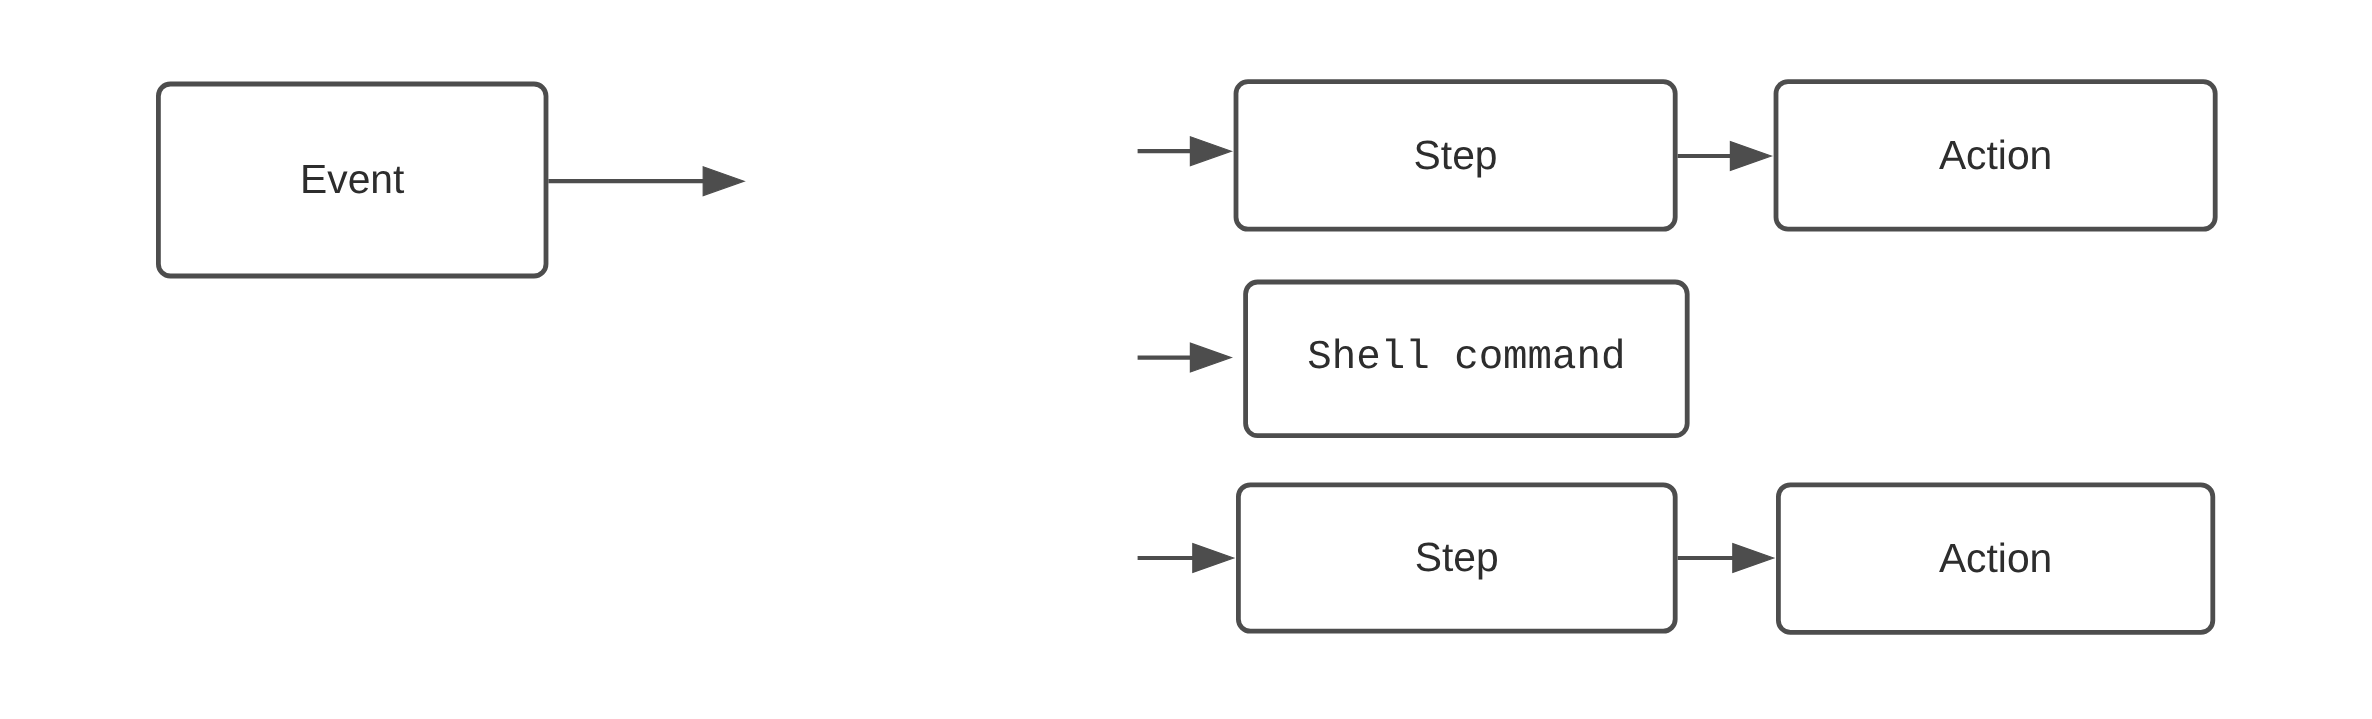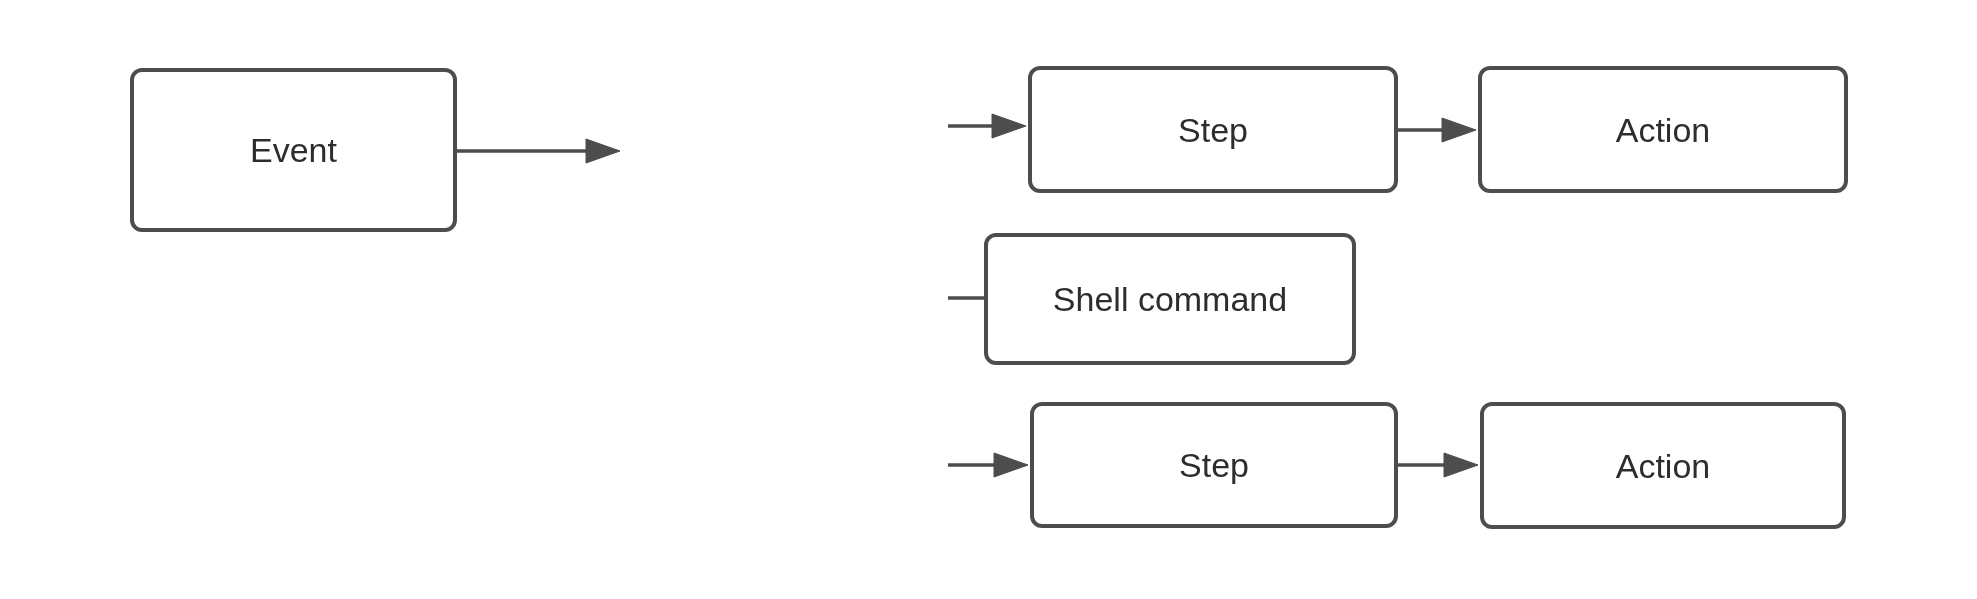--- a/index.html
+++ b/index.html
@@ -51,21 +51,21 @@
     justify-content: center;
     color: var(--text-color);
     font-size: 34px;
     line-height: 1;
     white-space: nowrap;
   }
   .node-event         { left: 130px;  top: 68px;  width: 327px; height: 164px; }
   .node-job           { left: 622px;  top: 68px;  width: 326px; height: 450px; }
   .node-step-top      { left: 1028px; top: 66px;  width: 370px; height: 127px; }
   .node-action-top    { left: 1478px; top: 66px;  width: 370px; height: 127px; }
-  .node-shell-command { left: 984px; top: 233px; width: 372px; height: 132px; }
+  .node-shell-command { left: 1036px; top: 233px; width: 372px; height: 132px; font-family: Liberation Mono, monospace; }
   .node-step-bottom   { left: 1030px; top: 402px; width: 368px; height: 126px; }
   .node-action-bottom { left: 1480px; top: 402px; width: 366px; height: 127px; }
 </style>
 </head>
 <body style="background: rgb(255, 255, 255);">
 
 <div class="canvas">
 
   <svg class="edges" width="1977" height="599" viewBox="0 0 1977 599" aria-hidden="true">
     <g>

